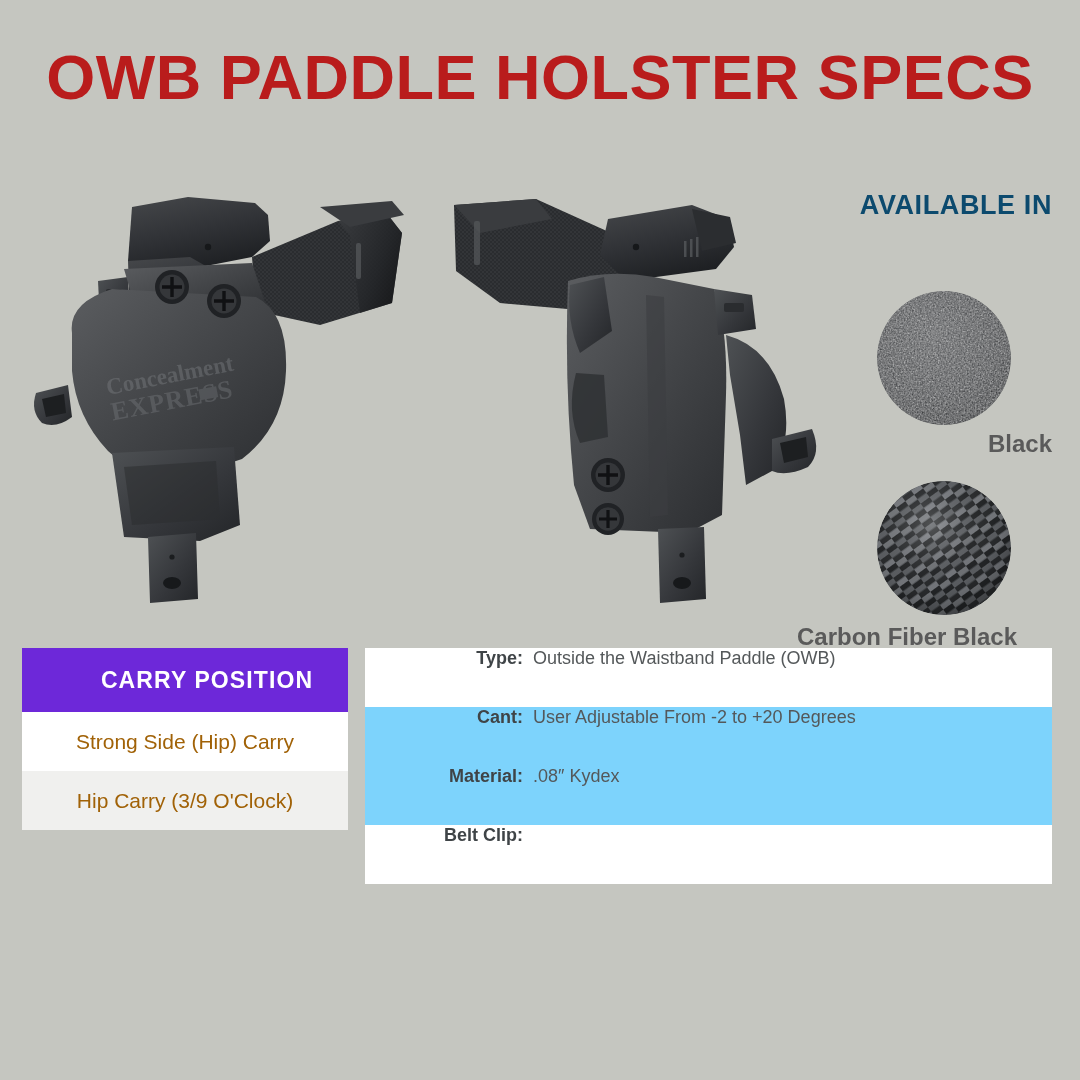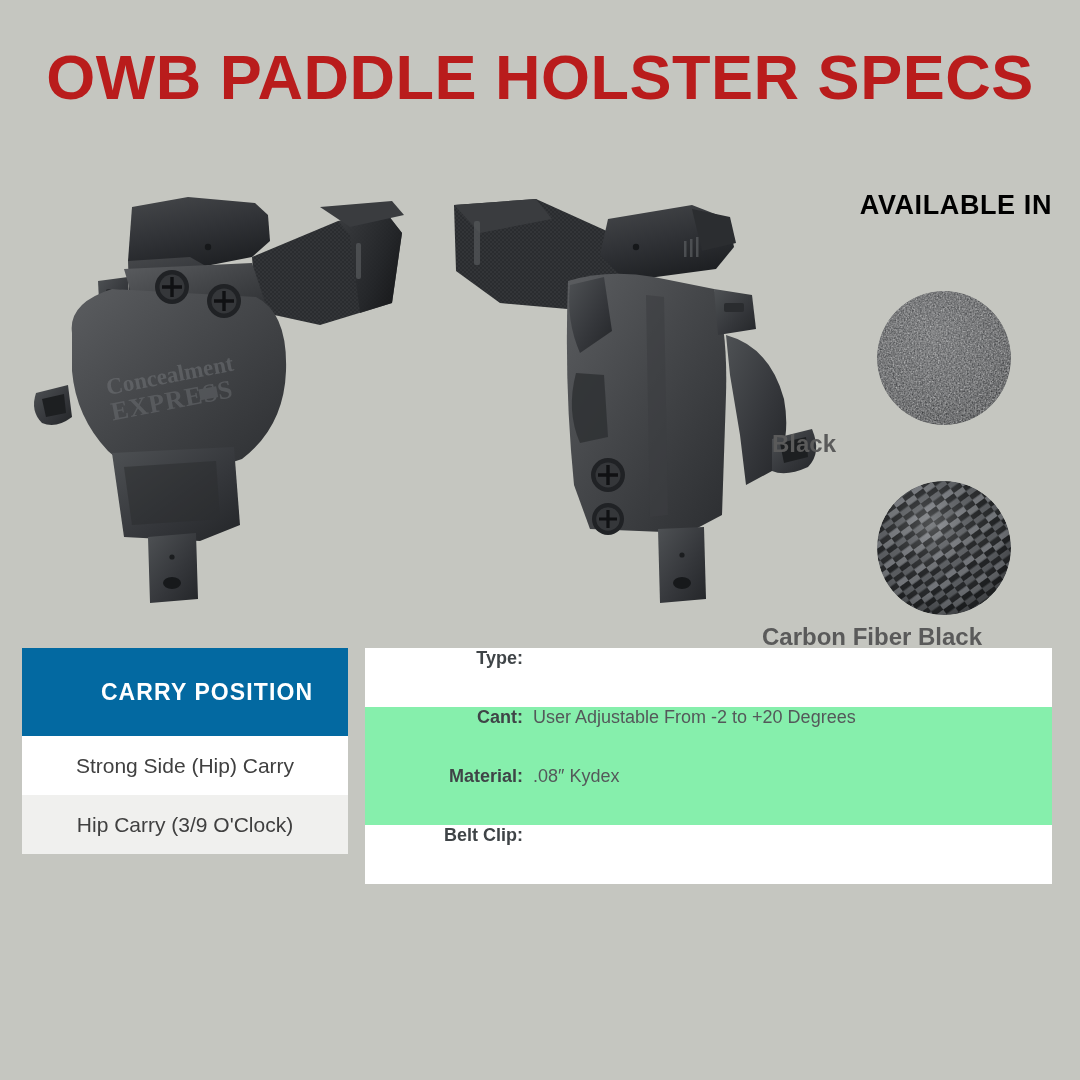--- a/index.html
+++ b/index.html
@@ -51,95 +51,95 @@
   .available {
     position: absolute;
     right: 28px;
     top: 192px;
     width: 280px;
     text-align: right;
   }
   .available-heading {
     font-size: 27px;
     font-weight: bold;
-    color: #000000;
+    color: #0c4a6e;
     letter-spacing: 0.6px;
     line-height: 1;
     margin-bottom: 14px;
   }
   .swatch-block { position: relative; }
   .swatch-circle {
     width: 134px;
     height: 134px;
     border-radius: 50%;
     position: absolute;
     overflow: hidden;
   }
   .swatch-black { left: 105px; top: 58px; }
   .swatch-carbon { left: 105px; top: 248px; }
 
   .swatch-label {
     position: absolute;
     width: 280px;
     right: 0;
-    text-align: left;
+    text-align: right;
     font-size: 24px;
     font-weight: bold;
     color: #5a5a5a;
   }
   .label-black  { top: 197px; }
-  .label-carbon { top: 390px; text-align: left; width: 290px; }
+  .label-carbon { top: 390px; text-align: center; width: 290px; }
 
   
   .table {
     position: absolute;
     background: #ffffff;
   }
   .table-carry {
     left: 22px;
     top: 648px;
     width: 326px;
   }
   .table-specs {
     left: 365px;
     top: 648px;
     width: 687px;
   }
 
   .table-header {
-    background: #0369a1;
+    background: #6d28d9;
     color: #ffffff;
-    height: 88px;
+    height: 64px;
     display: flex;
     align-items: center;
     justify-content: center;
     font-size: 23px;
     font-weight: bold;
     letter-spacing: 1.1px;
     padding-left: 44px;
   }
 
   .carry-row {
     height: 59px;
     display: flex;
     align-items: center;
     justify-content: center;
     font-size: 21px;
-    color: #404040;
+    color: #a16207;
   }
   .carry-row.alt { background: #f0f0ee; }
 
   .spec-row {
     height: 59px;
     display: flex;
     align-items: flex-start;
     font-size: 18px;
     color: #54585a;
   }
-  .spec-row.alt { background: #86efac; }
+  .spec-row.alt { background: #7dd3fc; }
 
   .spec-label {
     width: 168px;
     text-align: right;
     padding-right: 10px;
     font-weight: bold;
     color: #3f4447;
     box-sizing: border-box;
     flex: none;
   }
@@ -345,20 +345,21 @@
 <div class="table table-carry">
   <div class="table-header">CARRY POSITION</div>
   <div class="carry-row">Strong Side (Hip) Carry</div>
   <div class="carry-row alt">Hip Carry (3/9 O'Clock)</div>
 </div>
 
 <div class="table table-specs">
 
   <div class="spec-row">
     <div class="spec-label">Type:</div>
+    <div class="spec-value">Outside the Waistband Paddle (OWB)</div>
   </div>
   <div class="spec-row alt">
     <div class="spec-label">Cant:</div>
     <div class="spec-value">User Adjustable From -2 to +20 Degrees</div>
   </div>
   <div class="spec-row alt">
     <div class="spec-label">Material:</div>
     <div class="spec-value">.08″ Kydex</div>
   </div>
   <div class="spec-row">

